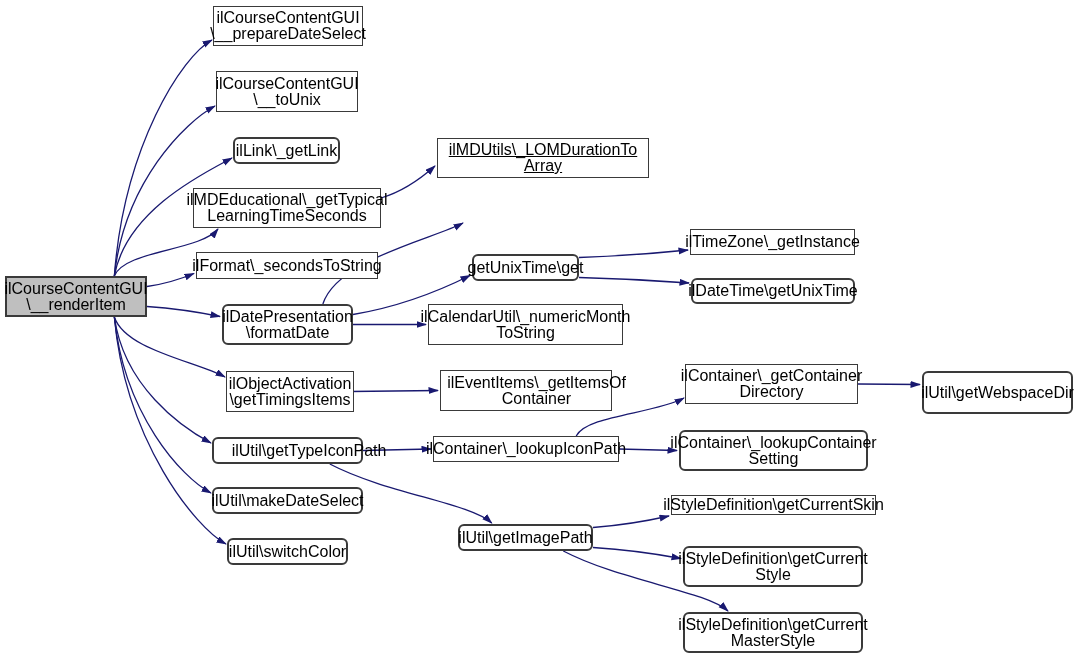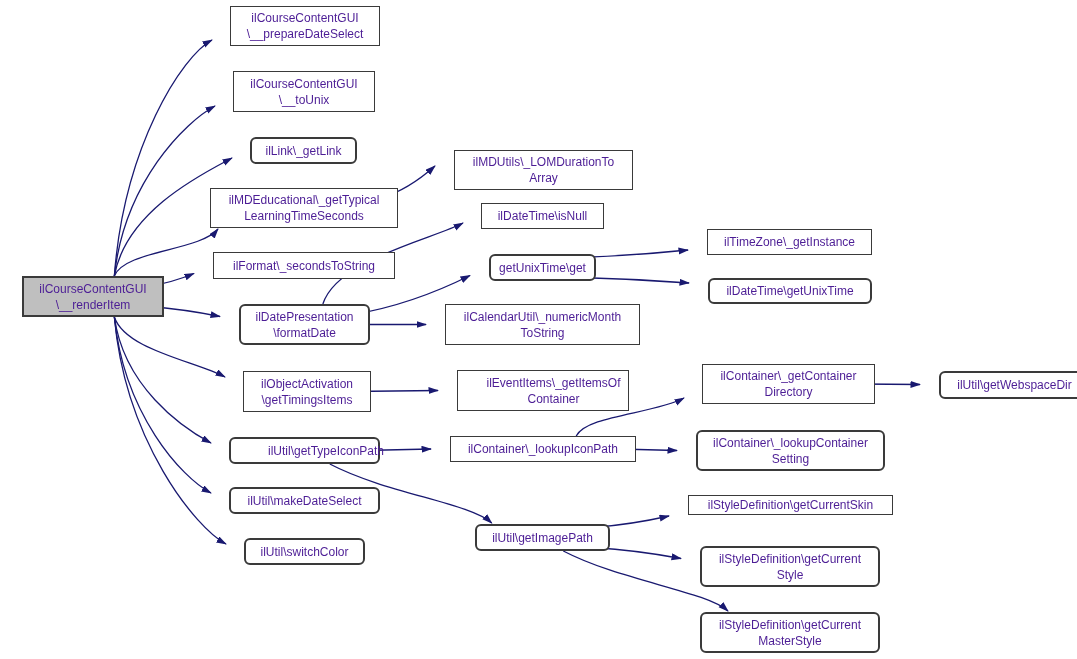--- a/index.html
+++ b/index.html
@@ -10,30 +10,29 @@
     font-family:"Liberation Sans","DejaVu Sans",sans-serif;
     overflow:hidden;
   }
   #edges{position:absolute;left:0;top:0;width:1077px;height:659px;}
   .edge{fill:none;stroke:#191970;stroke-width:1.3px;}
   .node{
     position:absolute;
     box-sizing:border-box;
     background:#ffffff;
     border:1px solid #3a3a3a;
-    color:#4c1d95;
-    font-size:12px;
+    color:#000000;
+    font-size:16px;
     line-height:16px;
     display:flex;
     align-items:center;
     justify-content:center;
     text-align:center;
     white-space:pre-line;
     cursor:pointer;
-    margin-left:17px;
   }
   .node.thick{border-width:2px;border-radius:6px;}
   .node.root{background:#bfbfbf;border-width:2px;}
 </style>
 </head>
 <body>
 
 <div id="graph">
 
   <svg id="edges" xmlns="http://www.w3.org/2000/svg" width="1077" height="659">
@@ -81,35 +80,34 @@
 LearningTimeSeconds</div>
   <div class="node" style="left:196px;top:252px;width:182px;height:27px;">ilFormat\_secondsToString</div>
   <div class="node thick" style="left:222px;top:304px;width:131px;height:41px;">ilDatePresentation
 \formatDate</div>
   <div class="node" style="left:226px;top:371px;width:128px;height:41px;">ilObjectActivation
 \getTimingsItems</div>
   <div class="node thick" style="left:212px;top:437px;width:151px;height:27px;padding-left:43px;">ilUtil\getTypeIconPath</div>
   <div class="node thick" style="left:212px;top:487px;width:151px;height:27px;">ilUtil\makeDateSelect</div>
   <div class="node thick" style="left:227px;top:538px;width:121px;height:27px;">ilUtil\switchColor</div>
 
-  <div class="node" style="left:437px;top:150px;width:179px;height:40px;">ilMDUtils\_LOMDurationTo
+  <div class="node" style="left:437px;top:138px;width:212px;height:40px;text-decoration:underline;">ilMDUtils\_LOMDurationTo
 Array</div>
-  <div class="node" style="left:464px;top:203px;width:123px;height:26px;">ilDateTime\isNull</div>
   <div class="node thick" style="left:472px;top:254px;width:107px;height:27px;">getUnixTime\get</div>
   <div class="node" style="left:690px;top:229px;width:165px;height:26px;">ilTimeZone\_getInstance</div>
   <div class="node thick" style="left:691px;top:278px;width:164px;height:26px;">ilDateTime\getUnixTime</div>
   <div class="node" style="left:428px;top:304px;width:195px;height:41px;">ilCalendarUtil\_numericMonth
 ToString</div>
   <div class="node" style="left:440px;top:370px;width:172px;height:41px;padding-left:21px;">ilEventItems\_getItemsOf
 Container</div>
   <div class="node" style="left:433px;top:436px;width:186px;height:26px;">ilContainer\_lookupIconPath</div>
 
   <div class="node" style="left:685px;top:364px;width:173px;height:40px;">ilContainer\_getContainer
 Directory</div>
-  <div class="node thick" style="left:922px;top:371px;width:151px;height:28px;">ilUtil\getWebspaceDir</div>
+  <div class="node thick" style="left:922px;top:371px;width:151px;height:43px;">ilUtil\getWebspaceDir</div>
   <div class="node thick" style="left:679px;top:430px;width:189px;height:41px;">ilContainer\_lookupContainer
 Setting</div>
 
   <div class="node thick" style="left:458px;top:524px;width:135px;height:27px;">ilUtil\getImagePath</div>
   <div class="node" style="left:671px;top:495px;width:205px;height:20px;">ilStyleDefinition\getCurrentSkin</div>
   <div class="node thick" style="left:683px;top:546px;width:180px;height:41px;">ilStyleDefinition\getCurrent
 Style</div>
   <div class="node thick" style="left:683px;top:612px;width:180px;height:41px;">ilStyleDefinition\getCurrent
 MasterStyle</div>
 

